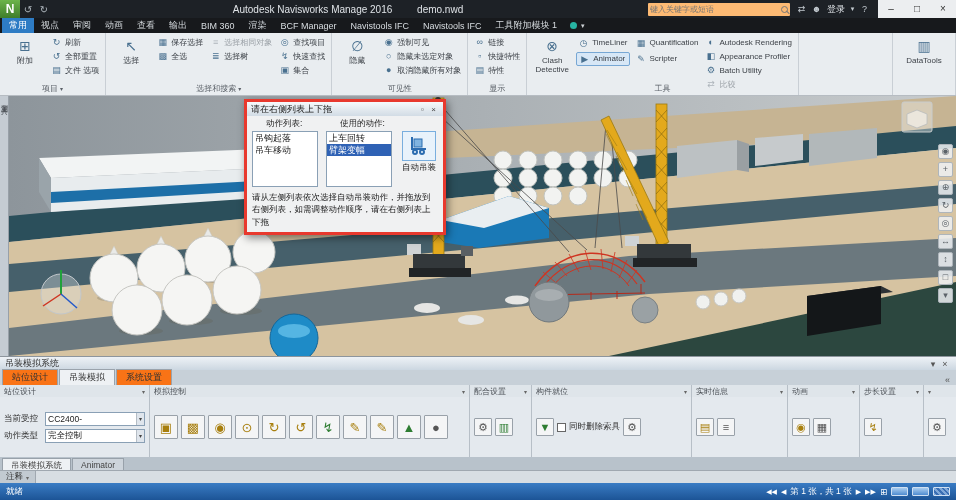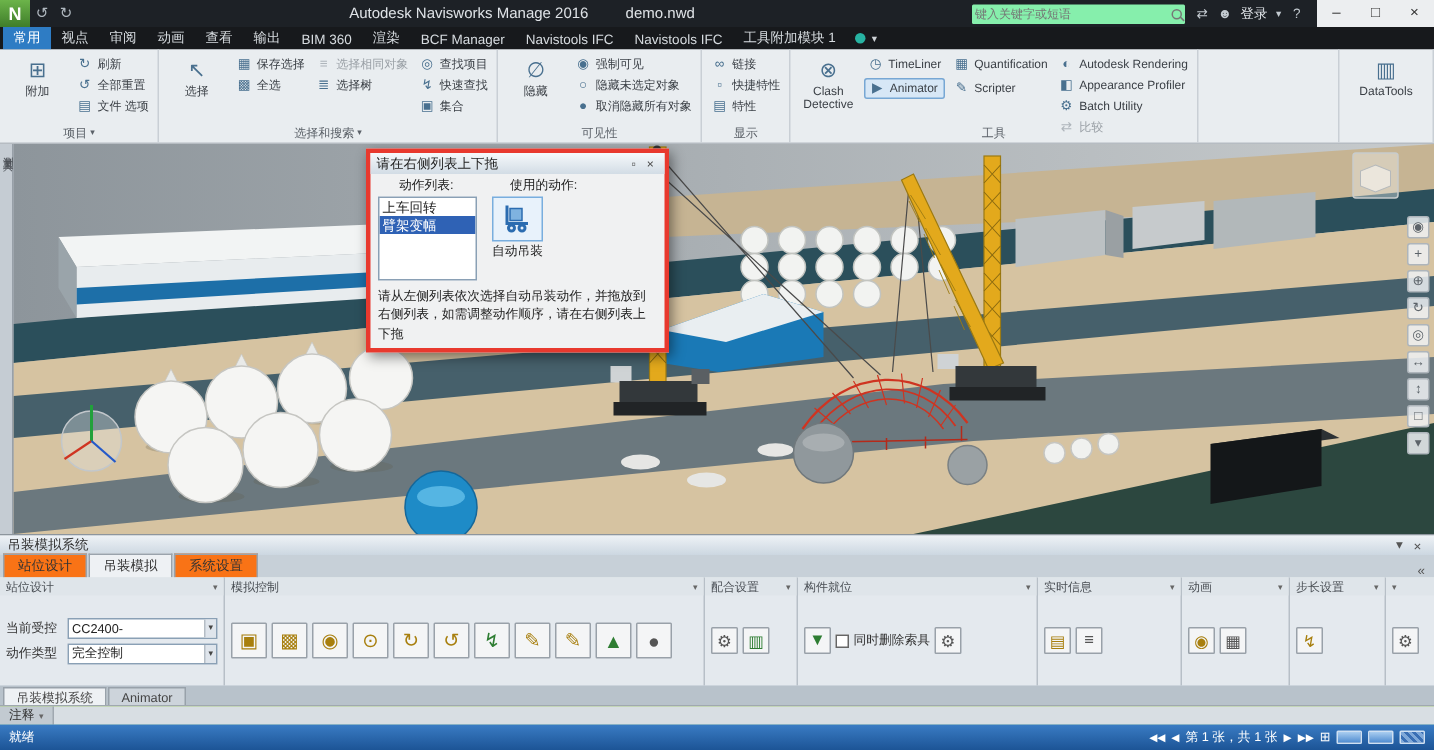--- a/index.html
+++ b/index.html
@@ -6,21 +6,21 @@
   html,body { width:956px; height:500px; overflow:hidden; }
   body { font-family:"Liberation Sans","DejaVu Sans",sans-serif; font-size:11px; color:#222; }
   .app { width:956px; height:500px; display:flex; flex-direction:column; background:#dfe5ec; }
 
   
   .titlebar { height:18px; background:#1d2126; display:flex; align-items:center; color:#dfe3e7; }
   .app-btn { width:20px; height:18px; background:linear-gradient(#6cb44a,#3f7d2a); display:flex; align-items:center; justify-content:center; font-weight:bold; font-size:12px; color:#fff; }
   .qa-ico { width:16px; text-align:center; font-size:10px; color:#aeb6bd; }
   .tb-center { flex:1; text-align:center; font-size:10px; white-space:nowrap; overflow:hidden; }
   .tb-center .doc { margin-left:22px; }
-  .searchbox { width:142px; height:13px; background:#86efac; display:flex; align-items:center; border-radius:1px; padding:0 2px; margin:0 4px; }
+  .searchbox { width:142px; height:13px; background:#fdba74; display:flex; align-items:center; border-radius:1px; padding:0 2px; margin:0 4px; }
   .searchbox input { flex:1; border:none; outline:none; font-size:8px; color:#555; width:110px; background:transparent; }
   .mag { width:7px; height:7px; border:1px solid #777; border-radius:50%; position:relative; flex:none; }
   .mag::after { content:""; position:absolute; width:4px; height:1px; background:#777; transform:rotate(45deg); right:-3px; bottom:-1px; }
   .tb-ico { width:15px; text-align:center; font-size:9px; color:#c3cad0; }
   .tb-ico.sm { width:9px; font-size:7px; }
   .signin { font-size:9px; padding:0 3px; }
   .winctl { height:18px; background:#eceef0; display:flex; margin-left:6px; }
   .wbtn { width:26px; text-align:center; line-height:18px; color:#333; font-size:10px; }
 
   
@@ -97,21 +97,21 @@
   .simbtn.gray { color:#555; }
   .simbtn.sm { width:18px; height:18px; font-size:11px; }
   .cb { width:9px; height:9px; background:#fff; border:1px solid #666; display:inline-block; flex:none; }
   .cbl { font-size:8.5px; color:#333; white-space:nowrap; }
   .g-w150{width:150px}.g-w320{width:320px}.g-w62{width:62px}.g-w160{width:160px}.g-w96{width:96px}.g-w72{width:72px}.g-w64{width:64px}.g-flex{flex:1;border-right:none}
 
   
   .bottom-tabs { height:13px; background:#b8c2cb; display:flex; align-items:flex-end; padding:0 2px; gap:1px; }
   .btab { font-size:8.5px; padding:0 8px; height:12px; line-height:12px; background:#cdd4db; border:1px solid #98a1aa; border-bottom:none; color:#444; }
   .btab.active { background:#eef1f4; }
-  .annotation-row { height:13px; background:#bef264; display:flex; align-items:center; border-top:1px solid #a0a8b0; }
+  .annotation-row { height:13px; background:#ec4899; display:flex; align-items:center; border-top:1px solid #a0a8b0; }
   .ann-label { display:flex; align-items:center; gap:3px; padding:0 6px; font-size:8.5px; color:#333; background:#c2cad1; height:100%; border-right:1px solid #a0a8b0; }
   .ann-rest { flex:1; height:100%; background:#d8dee3; }
   .statusbar { height:17px; background:linear-gradient(#3a7cc4,#1c5496); display:flex; align-items:center; padding:0 6px; color:#fff; font-size:8.5px; gap:4px; }
   .sb-left { flex:1;font-family:Liberation Mono, monospace; }
   .sb-nav { display:flex; align-items:center; gap:4px; }
   .sb-arrow { font-size:7px; }
   .indicator { width:17px; height:9px; border:1px solid #cfe0f2; background:linear-gradient(#a9cdf0,#4f8cd0); border-radius:1px; }
   .indicator.striped { background:repeating-linear-gradient(45deg,#7fa8d8 0 2px,#3a6fb4 2px 4px); }
 </style>
 </head>
@@ -516,20 +516,24 @@
         <span class="dlg-ico">▫</span>
         <span class="dlg-ico">×</span>
       </div>
       <div class="dlg-body">
         <div class="dlg-labels">
           <span>动作列表:</span>
           <span>使用的动作:</span>
         </div>
         <div class="dlg-lists">
           <div class="listbox">
+            <div class="li">吊钩起落</div>
+            <div class="li">吊车移动</div>
+          </div>
+          <div class="listbox">
             <div class="li">上车回转</div>
             <div class="li sel">臂架变幅</div>
           </div>
           <div class="autolift">
             <div class="albtn">
               <svg width="22" height="22">
                 <g stroke="#2b6cb0" fill="none" stroke-width="2">
                   <path d="M4,2 L4,14 L18,14"></path>
                   <circle cx="7" cy="17" r="2"></circle>
                     <circle cx="14" cy="17" r="2"></circle>

